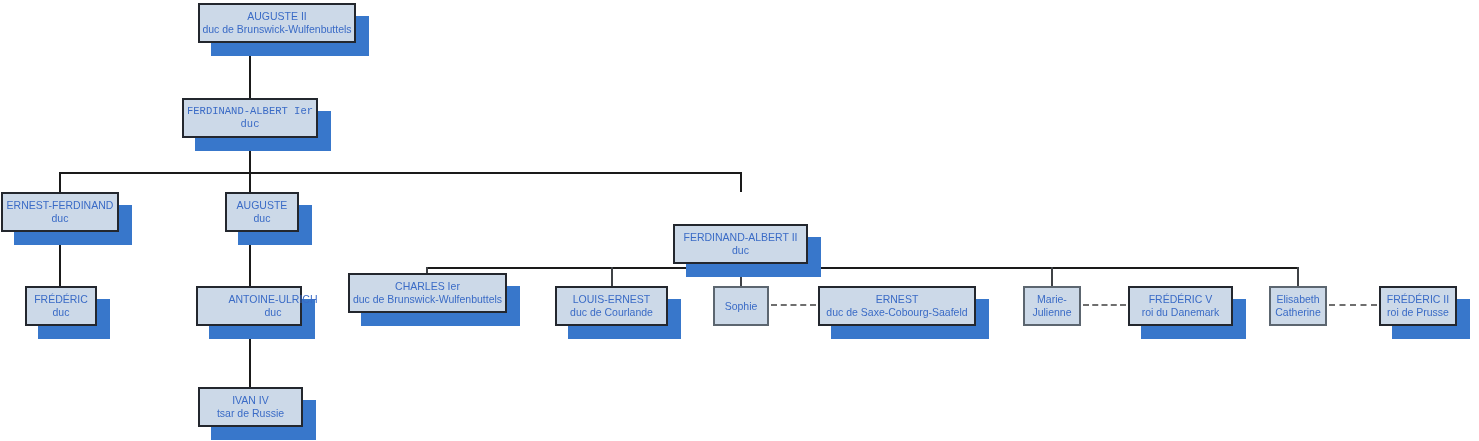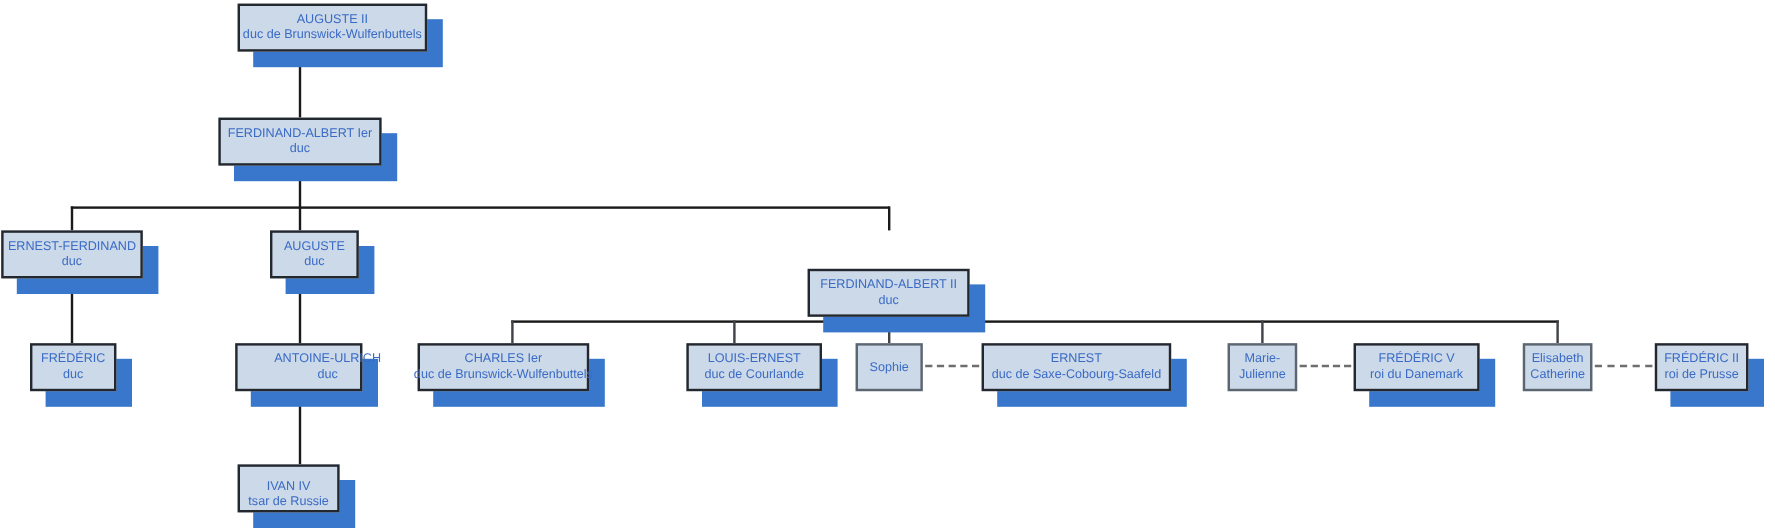--- a/index.html
+++ b/index.html
@@ -65,21 +65,21 @@
 
   <div class="dash" style="left:771px;  top:304px; width:45px;"></div>
   <div class="dash" style="left:1083px; top:304px; width:43px;"></div>
   <div class="dash" style="left:1329px; top:304px; width:48px;"></div>
 
   <div class="node shadowed" style="left:170px; top:3px; width:158px; height:40px;margin-left:28px;">
     <span class="name">AUGUSTE II</span>
     <span class="role">duc de Brunswick-Wulfenbuttels</span>
   </div>
 
-  <div class="node shadowed" style="left:182px; top:98px; width:136px; height:40px;">
+  <div class="node shadowed" style="left:182px; top:98px; width:136px; height:40px;font-family:Liberation Mono, monospace;">
     <span class="name">FERDINAND-ALBERT Ier</span>
     <span class="role">duc</span>
   </div>
 
   <div class="node shadowed" style="left:1px; top:192px; width:118px; height:40px;">
     <span class="name">ERNEST-FERDINAND</span>
     <span class="role">duc</span>
   </div>
 
   <div class="node shadowed" style="left:214px; top:192px; width:74px; height:40px;margin-left:11px;">
@@ -95,26 +95,26 @@
   <div class="node shadowed" style="left:25px; top:286px; width:72px; height:40px;">
     <span class="name">FRÉDÉRIC</span>
     <span class="role">duc</span>
   </div>
 
   <div class="node shadowed" style="left:196px; top:286px; width:106px; height:40px;padding-left:48px;">
     <span class="name">ANTOINE-ULRICH</span>
     <span class="role">duc</span>
   </div>
 
-  <div class="node shadowed" style="left:348px; top:286px; width:143px; height:40px;">
+  <div class="node shadowed" style="left:348px; top:273px; width:159px; height:40px;">
     <span class="name">CHARLES Ier</span>
     <span class="role">duc de Brunswick-Wulfenbuttels</span>
   </div>
 
-  <div class="node shadowed" style="left:555px; top:286px; width:113px; height:40px;margin-left:17px;">
+  <div class="node shadowed" style="left:555px; top:286px; width:113px; height:40px;">
     <span class="name">LOUIS-ERNEST</span>
     <span class="role">duc de Courlande</span>
   </div>
 
   <div class="node minor" style="left:713px; top:286px; width:56px; height:40px;">
     <span class="name">Sophie</span>
     <span class="role"></span>
   </div>
 
   <div class="node shadowed" style="left:818px; top:286px; width:158px; height:40px;">
@@ -135,18 +135,18 @@
   <div class="node minor" style="left:1269px; top:286px; width:58px; height:40px;text-align:right;">
     <span class="name">Elisabeth</span>
     <span class="role">Catherine</span>
   </div>
 
   <div class="node shadowed" style="left:1379px; top:286px; width:78px; height:40px;">
     <span class="name">FRÉDÉRIC II</span>
     <span class="role">roi de Prusse</span>
   </div>
 
-  <div class="node shadowed" style="left:198px; top:387px; width:85px; height:40px;justify-content:flex-end;">
+  <div class="node shadowed" style="left:198px; top:387px; width:105px; height:40px;">
     <span class="name">IVAN IV</span>
     <span class="role">tsar de Russie</span>
   </div>
 
 </div>
 
 </body></html>

